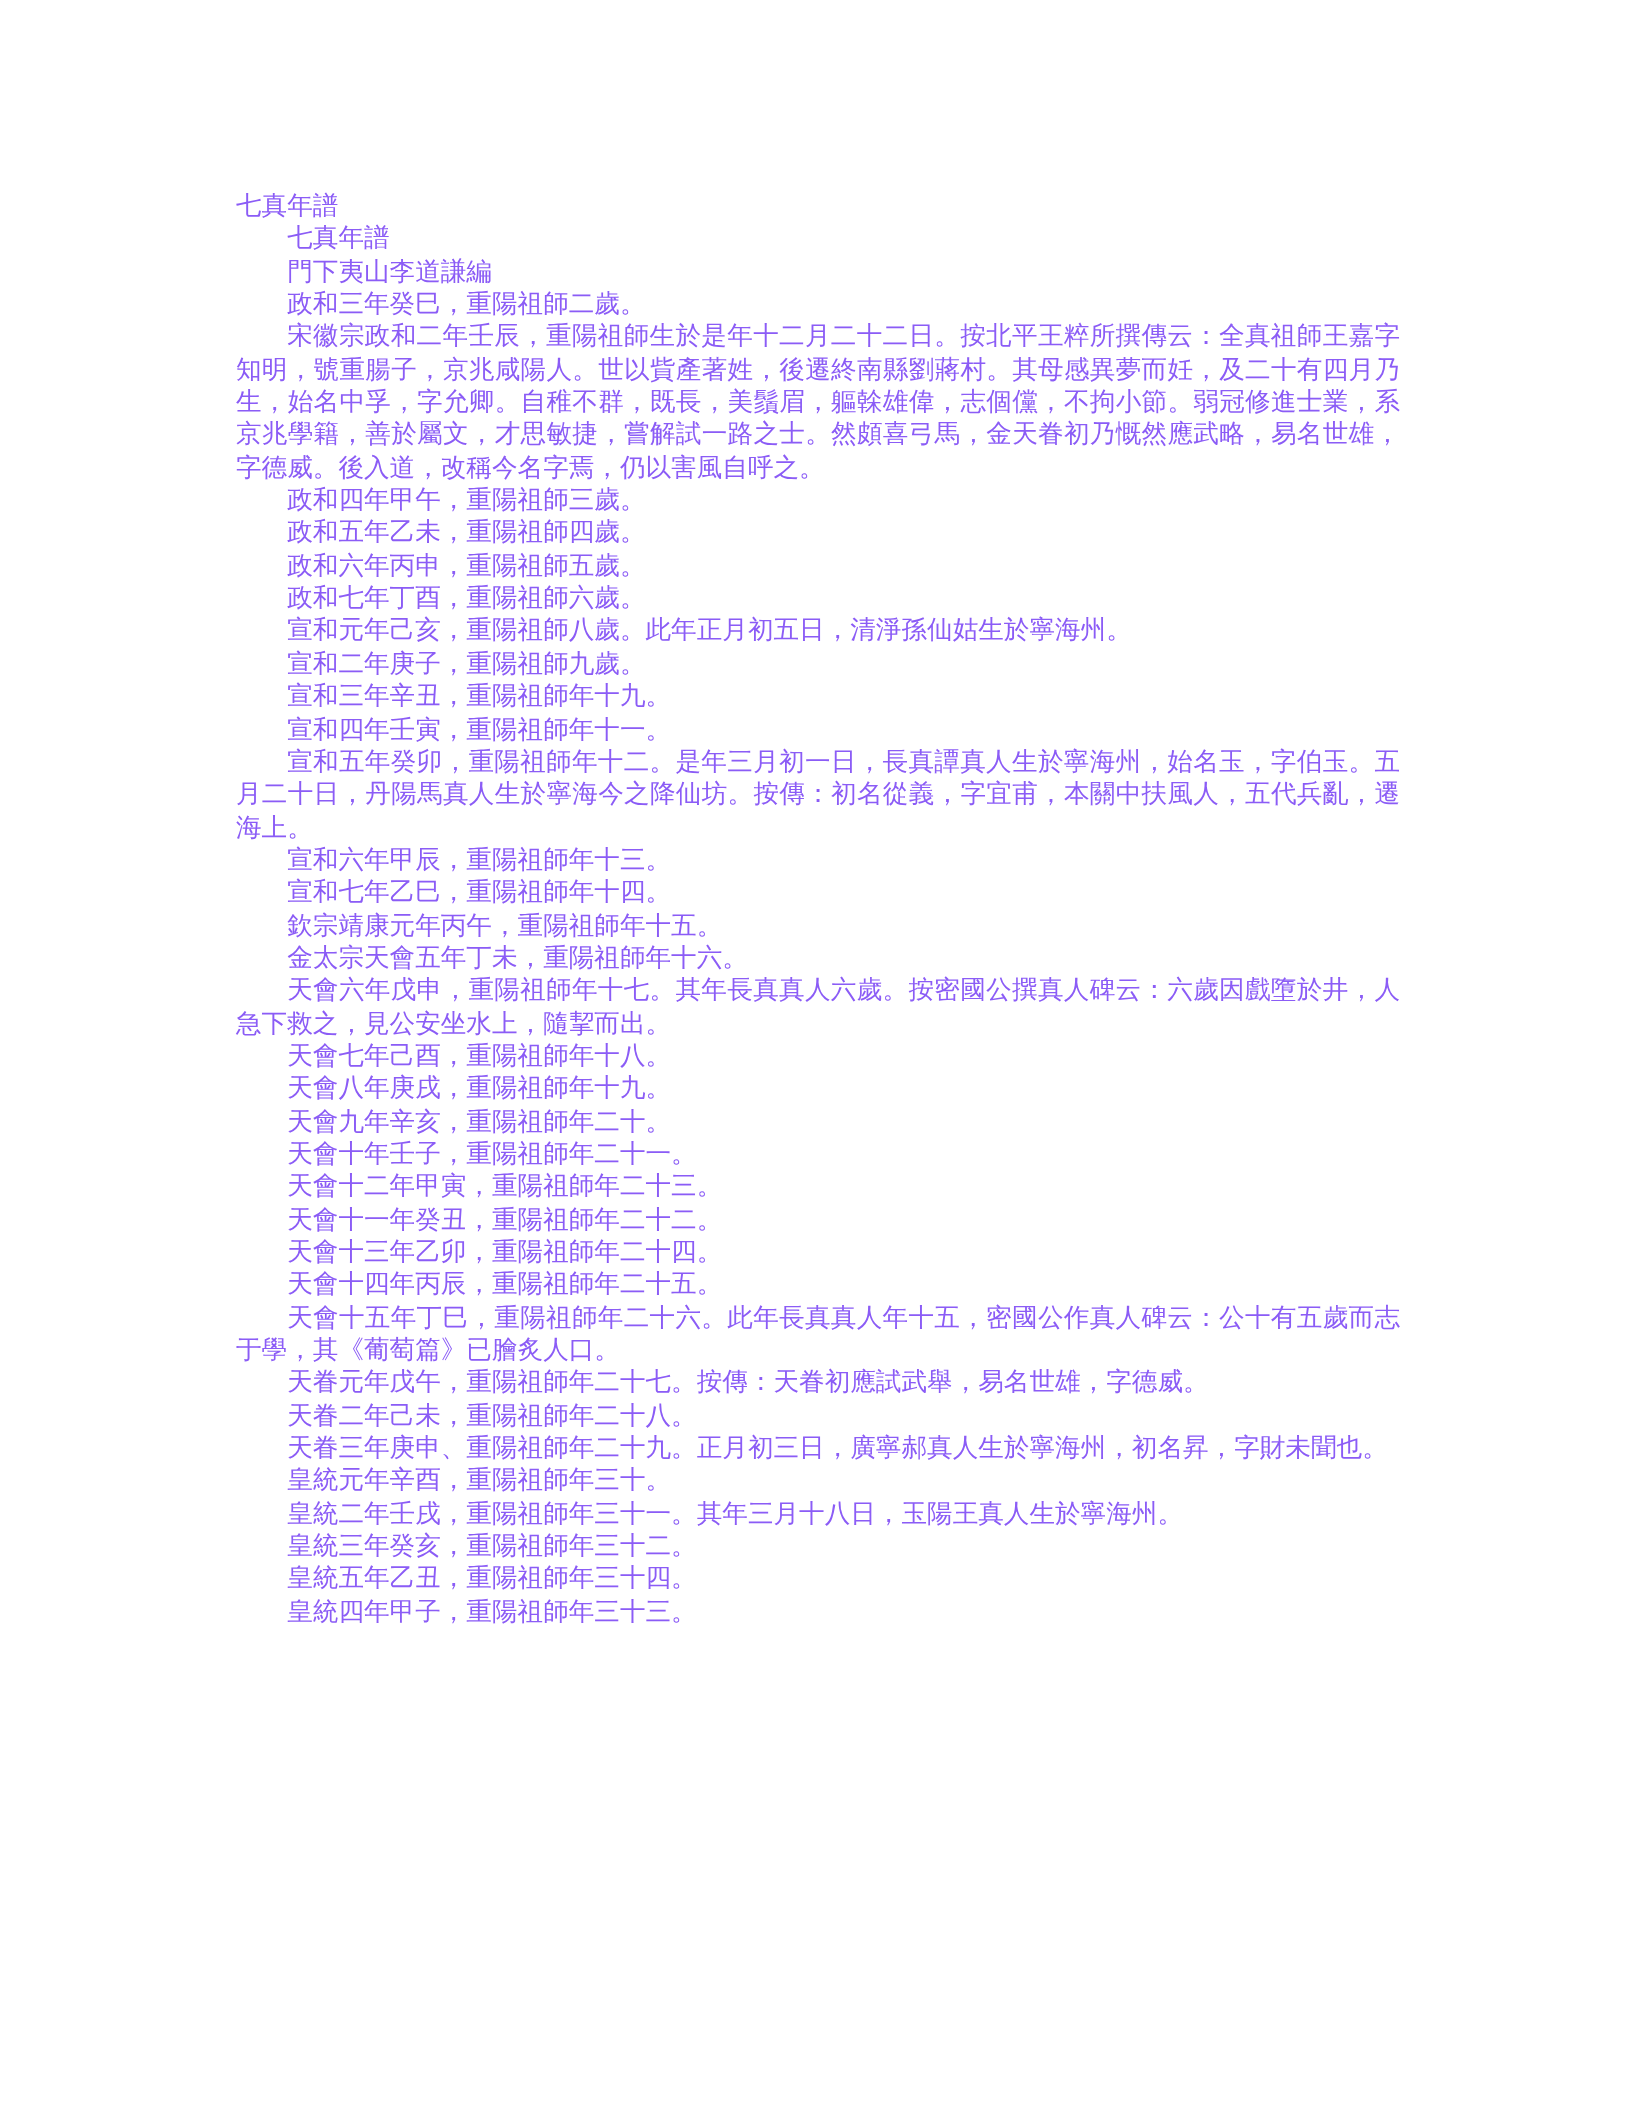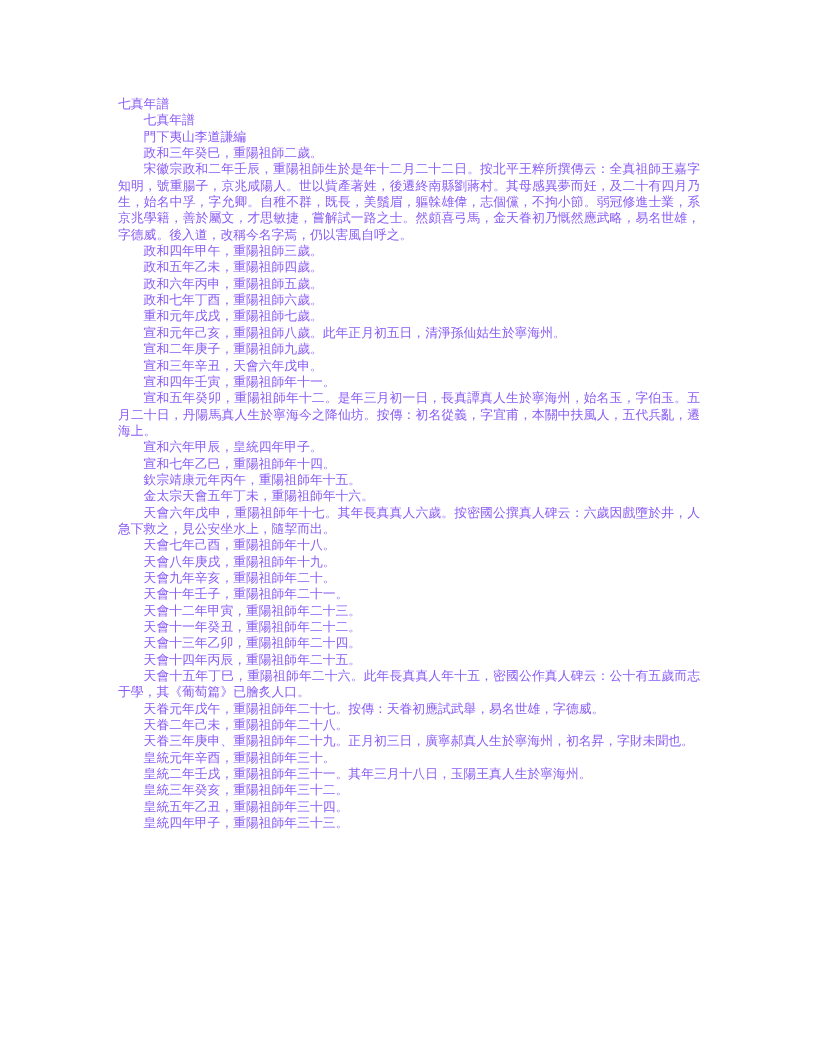--- a/index.html
+++ b/index.html
@@ -47,27 +47,26 @@
   <div class="content" id="body-container">
   <p class="line noindent">七真年譜</p>
       <p class="line indent">七真年譜</p>
       <p class="line indent">門下夷山李道謙編</p>
       <p class="line indent">政和三年癸巳，重陽祖師二歲。</p>
       <p class="line indent">宋徽宗政和二年壬辰，重陽祖師生於是年十二月二十二日。按北平王粹所撰傳云：全真祖師王嘉字知明，號重腸子，京兆咸陽人。世以貲產著姓，後遷終南縣劉蔣村。其母感異夢而妊，及二十有四月乃生，始名中孚，字允卿。自稚不群，既長，美鬚眉，軀榦雄偉，志個儻，不拘小節。弱冠修進士業，系京兆學籍，善於屬文，才思敏捷，嘗解試一路之士。然頗喜弓馬，金天眷初乃慨然應武略，易名世雄，字德威。後入道，改稱今名字焉，仍以害風自呼之。</p>
       <p class="line indent">政和四年甲午，重陽祖師三歲。</p>
       <p class="line indent">政和五年乙未，重陽祖師四歲。</p>
       <p class="line indent">政和六年丙申，重陽祖師五歲。</p>
       <p class="line indent">政和七年丁酉，重陽祖師六歲。</p>
-      <p class="line indent">重和元年戊戌，重陽祖師七歲。</p>
       <p class="line indent">宣和元年己亥，重陽祖師八歲。此年正月初五日，清淨孫仙姑生於寧海州。</p>
       <p class="line indent">宣和二年庚子，重陽祖師九歲。</p>
-      <p class="line indent">宣和三年辛丑，天會六年戊申。</p>
+      <p class="line indent">宣和三年辛丑，重陽祖師年十九。</p>
       <p class="line indent">宣和四年壬寅，重陽祖師年十一。</p>
       <p class="line indent">宣和五年癸卯，重陽祖師年十二。是年三月初一日，長真譚真人生於寧海州，始名玉，字伯玉。五月二十日，丹陽馬真人生於寧海今之降仙坊。按傳：初名從義，字宜甫，本關中扶風人，五代兵亂，遷海上。</p>
-      <p class="line indent">宣和六年甲辰，皇統四年甲子。</p>
+      <p class="line indent">宣和六年甲辰，重陽祖師年十三。</p>
       <p class="line indent">宣和七年乙巳，重陽祖師年十四。</p>
       <p class="line indent">欽宗靖康元年丙午，重陽祖師年十五。</p>
       <p class="line indent">金太宗天會五年丁未，重陽祖師年十六。</p>
       <p class="line indent">天會六年戊申，重陽祖師年十七。其年長真真人六歲。按密國公撰真人碑云：六歲因戲墮於井，人急下救之，見公安坐水上，隨挈而出。</p>
       <p class="line indent">天會七年己酉，重陽祖師年十八。</p>
       <p class="line indent">天會八年庚戌，重陽祖師年十九。</p>
       <p class="line indent">天會九年辛亥，重陽祖師年二十。</p>
       <p class="line indent">天會十年壬子，重陽祖師年二十一。</p>
       <p class="line indent">天會十二年甲寅，重陽祖師年二十三。</p>
       <p class="line indent">天會十一年癸丑，重陽祖師年二十二。</p>

